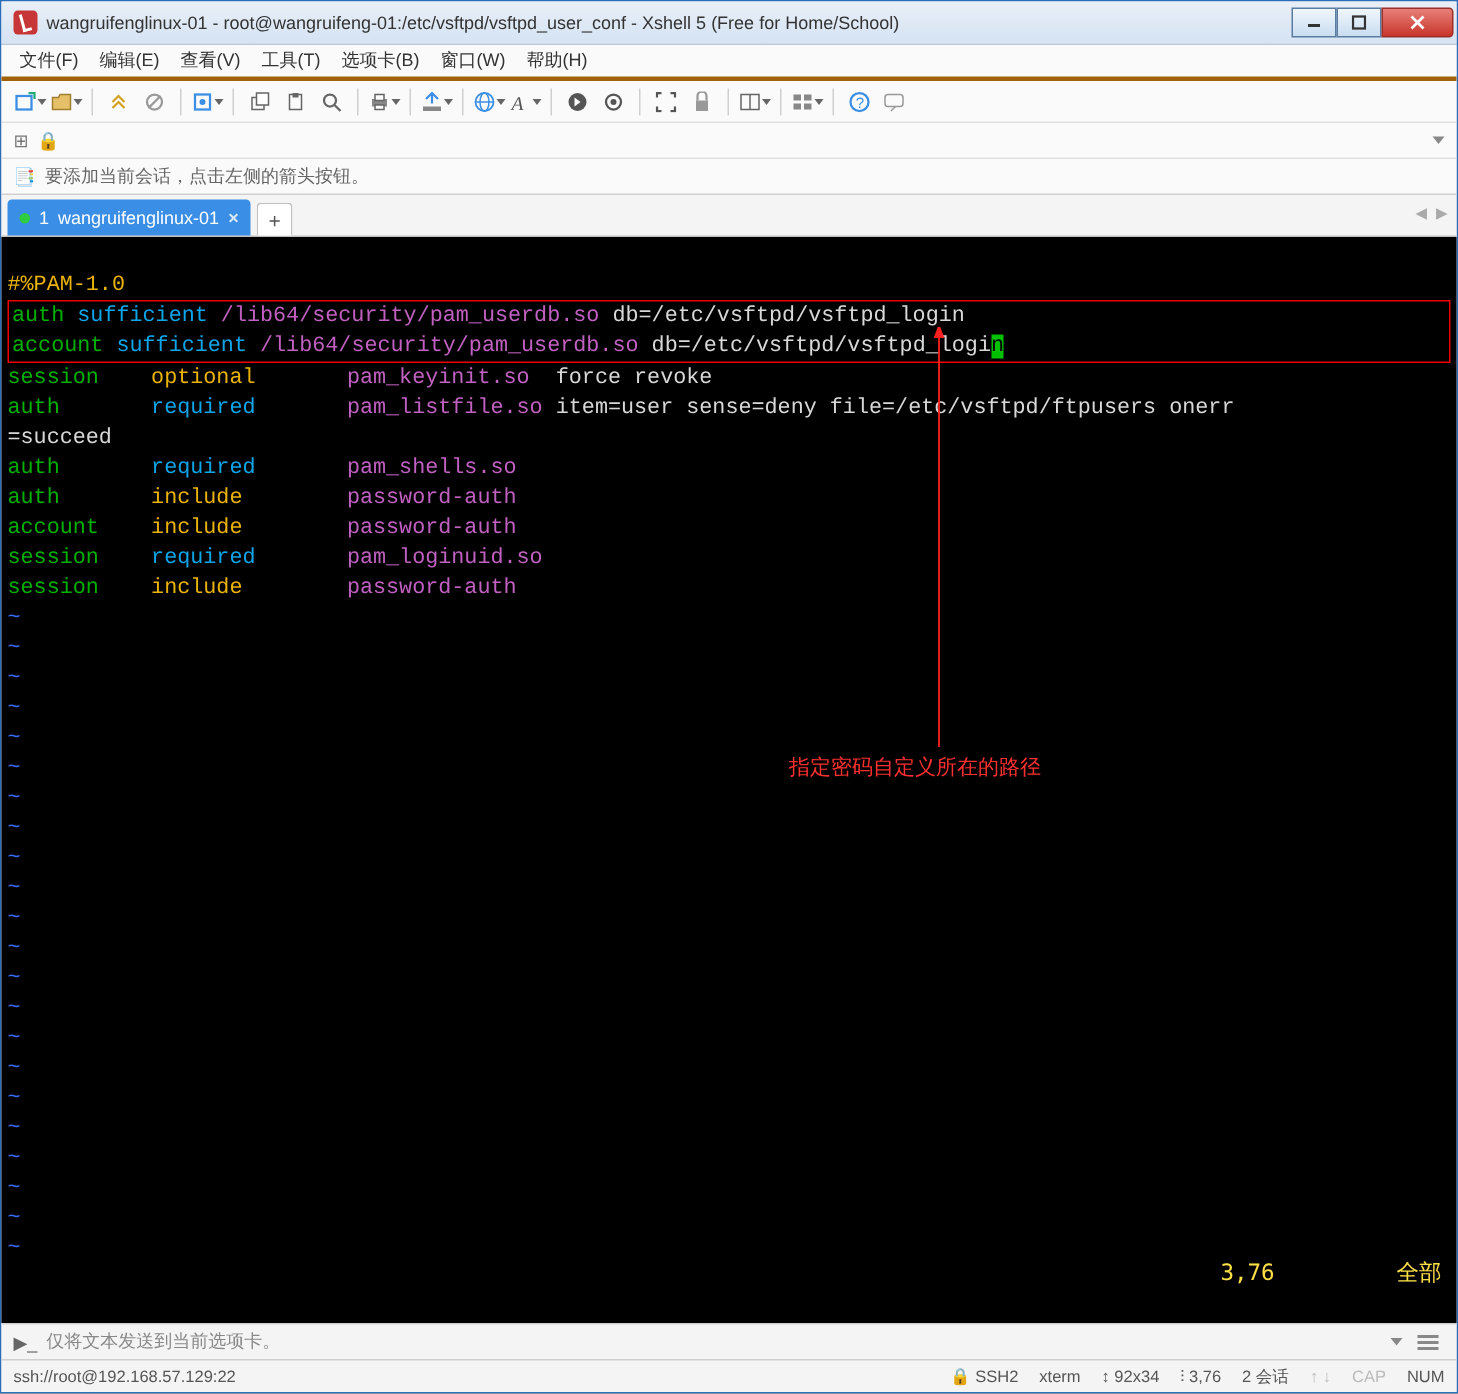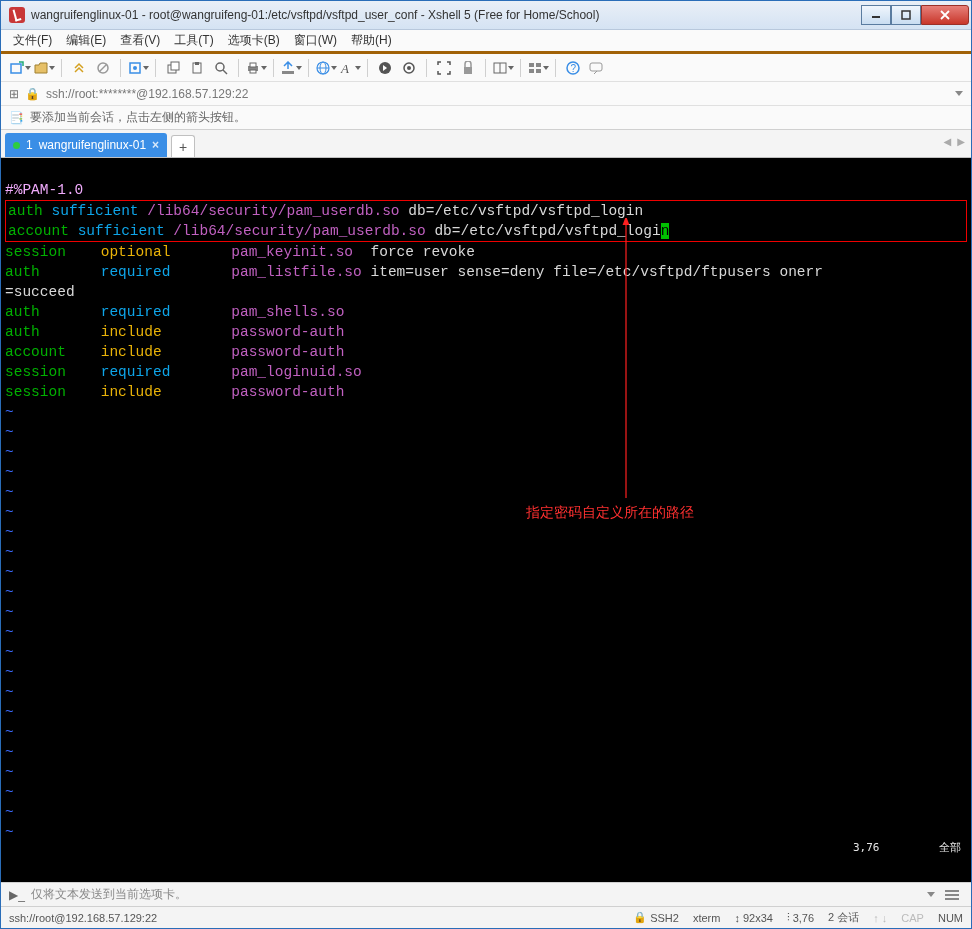--- a/index.html
+++ b/index.html
@@ -21,32 +21,32 @@
 .tool-sep { width: 1px; height: 18px; background: #d0d0d0; margin: 0 4px; }
 .addrbar { height: 24px; display: flex; align-items: center; padding: 0 8px; background: #fafafa; border-bottom: 1px solid #e0e0e0; gap: 6px; color: #777; }
 .infobar { height: 24px; display: flex; align-items: center; padding: 0 8px; background: #fafafa; border-bottom: 1px solid #d0d0d0; gap: 6px; color: #666; }
 .tabbar { height: 28px; background: #f4f4f4; border-bottom: 1px solid #c0c0c0; display: flex; align-items: flex-end; padding: 0 4px; position: relative; }
 .tab { height: 24px; background: #3a8ee6; color: #fff; border-radius: 3px 3px 0 0; display: flex; align-items: center; padding: 0 8px; gap: 6px; font-size: 12px; }
 .tab .dot { width: 7px; height: 7px; background: #2ecc40; border-radius: 50%; }
 .tab .x { font-weight: bold; cursor: pointer; opacity: .8; }
 .newtab { width: 24px; height: 22px; background: #fff; border: 1px solid #c0c0c0; border-bottom: none; border-radius: 3px 3px 0 0; display: flex; align-items: center; justify-content: center; margin-left: 4px; color: #555; font-size: 14px; }
 .tab-nav { position: absolute; right: 6px; top: 6px; display: flex; gap: 6px; color: #aaa; font-size: 10px; }
 .terminal { flex: 1; background: #000; color: #ddd; font-family: "Consolas", "Courier New", monospace; font-size: 14.5px; line-height: 20px; padding: 2px 4px; white-space: pre; position: relative; overflow: hidden; }
-.c-cyan { color: #f0abfc; }
+.c-cyan { color: #eab308; }
 .c-green { color: #00b000; }
 .c-yellow { color: #eab308; }
 .c-magenta { color: #c060c0; }
 .c-red { color: #0ea5e9; }
 .c-blue { color: #3a6aff; }
 .c-white { color: #d8d8d8; }
 .boxed { border: 1px solid #e00; padding: 0 2px; display: block; }
 .cursor { background: #00c000; color: #000; }
 .annot-arrow { position: absolute; left: 615px; top: 60px; pointer-events: none; }
 .annot-text { position: absolute; left: 525px; top: 345px; color: #ff3030; font-family: "Microsoft YaHei"; font-size: 14px; }
-.term-status { position: absolute; right: 10px; bottom: 4px; color: #e5e5e5; font-family: Consolas, monospace; font-size: 11px; }
+.term-status { position: absolute; right: 10px; bottom: 4px; color: #fde047; font-family: Consolas, monospace; font-size: 15px; }
 .sendbar { height: 24px; display: flex; align-items: center; padding: 0 8px; background: #f4f4f4; border-top: 1px solid #d0d0d0; gap: 6px; color: #888; }
 .sendbar .menu-icon { margin-left: auto; display: flex; flex-direction: column; gap: 2px; padding: 4px; }
 .sendbar .menu-icon div { width: 14px; height: 2px; background: #888; }
 .statusbar { height: 22px; display: flex; align-items: center; padding: 0 8px; background: #f4f4f4; border-top: 1px solid #d0d0d0; gap: 14px; color: #555; font-size: 11px; }
 .statusbar .sp { flex: 1; }
 .statusbar .cell { display: flex; align-items: center; gap: 3px; }
 .addrbar .dd-end, .sendbar .dd-end { margin-left: auto; }
 .dd-caret { width: 0; height: 0; border-left: 4px solid transparent; border-right: 4px solid transparent; border-top: 5px solid #888; }
 </style>
 </head>
@@ -216,21 +216,20 @@
         <svg width="16" height="14">
           <rect x="1" y="2" width="12" height="8" rx="2" fill="none" stroke="#999"></rect>
           <path d="M8 10 L5 13 L8 10" stroke="#999" fill="none"></path>
         </svg>
       </div>
   </div>
 
   <div class="addrbar">
     <span>⊞</span>
     <span>🔒</span>
-    <span style="flex:1">ssh://root:********@192.168.57.129:22</span>
     <span class="dd-caret dd-end"></span>
   </div>
 
   <div class="infobar">
     <span>📑</span>
     <span>要添加当前会话，点击左侧的箭头按钮。</span>
   </div>
 
   <div class="tabbar">
     <div class="tab">

